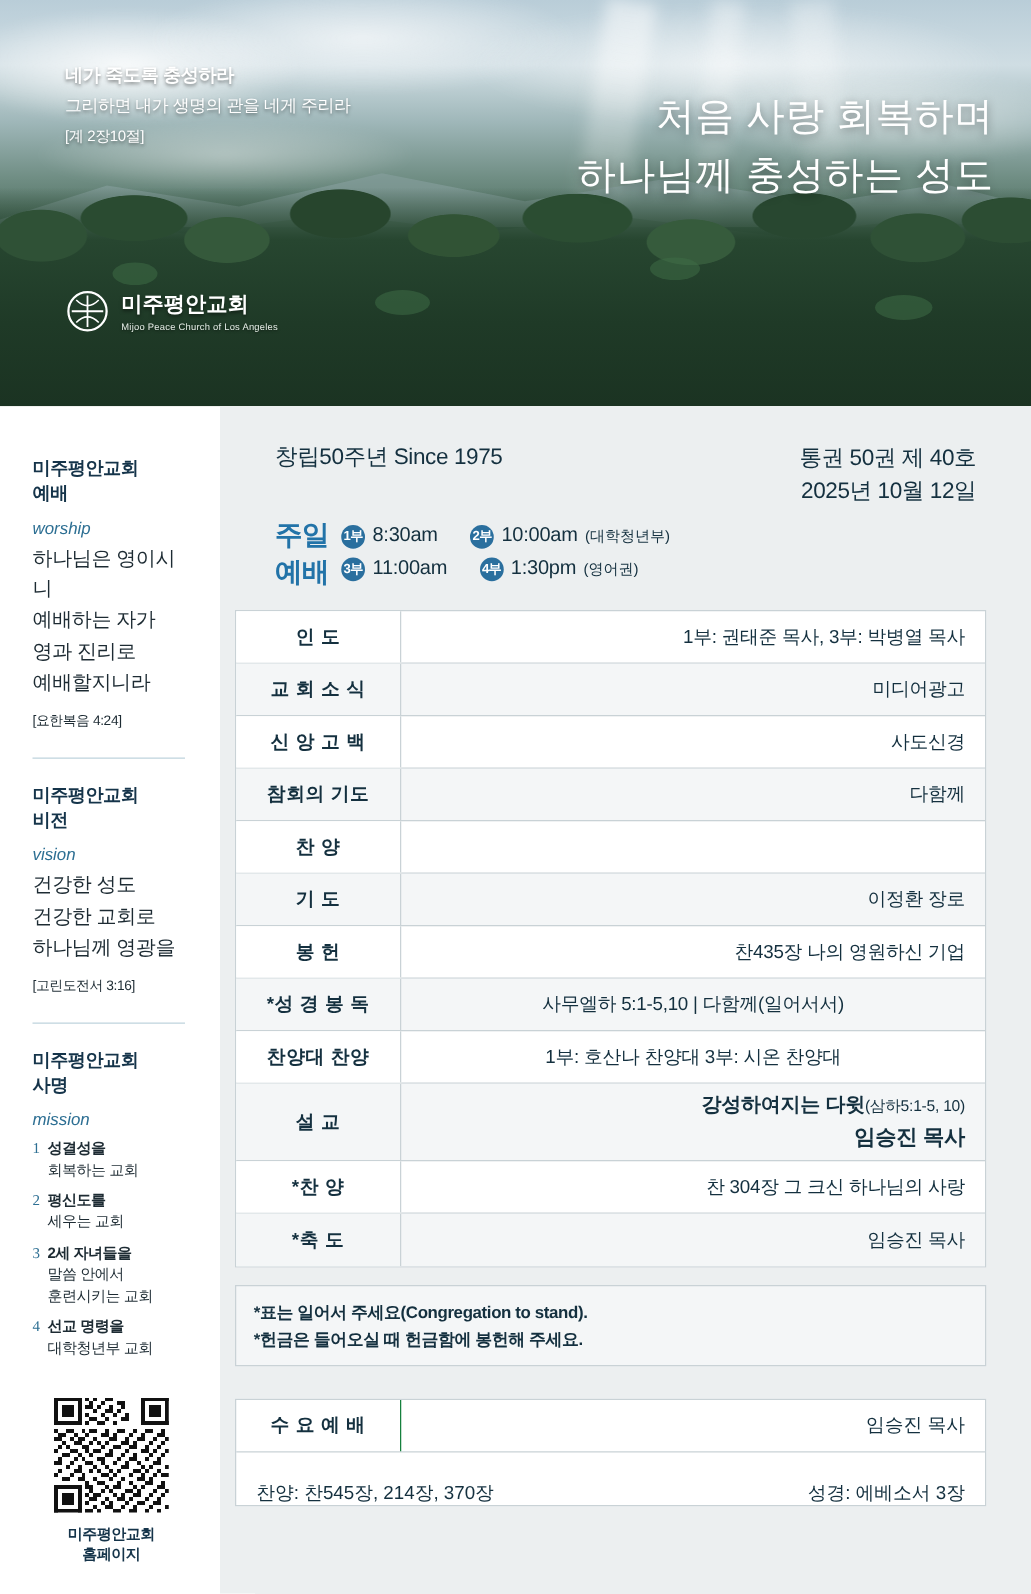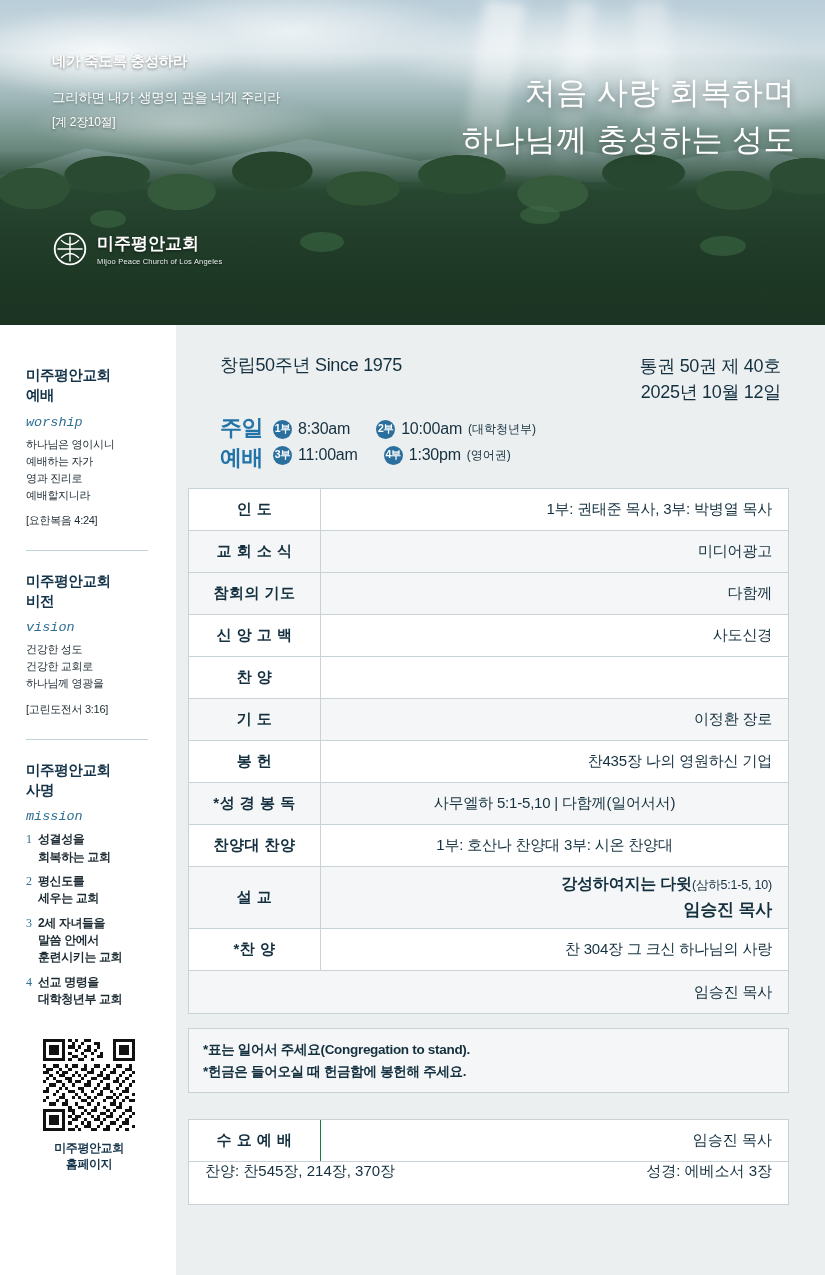--- a/index.html
+++ b/index.html
@@ -53,21 +53,21 @@
   }
   .canopy-speck {
     position:absolute; border-radius:50%; background:#3e6b45; opacity:.55;
   }
 
   .verse {
     position: absolute; left: 52px; top: 52px; color: #ffffff; line-height: 1.35;
     text-shadow: 0 1px 3px rgba(0,0,0,.45);
   }
   .verse .v1 { font-size: 14.5px; font-weight: 700; letter-spacing: -.3px; }
-  .verse .v2 { font-size: 13.5px; font-weight: 400; margin-top: 17px; letter-spacing: -.3px; }
+  .verse .v2 { font-size: 13.5px; font-weight: 400; margin-top: 4px; letter-spacing: -.3px; }
   .verse .v3 { font-size: 12px; font-weight: 400; margin-top: 7px; letter-spacing: -.3px; }
 
   .hero-title {
     position: absolute; right: 30px; top: 70px; text-align: right; color:#ffffff;
     text-shadow: 0 2px 8px rgba(0,0,0,.40);
   }
   .hero-title div { font-size: 31px; font-weight: 400; letter-spacing: .5px; line-height: 1.50; }
 
   .logo {
     position:absolute; left: 52px; bottom: 58px; display:flex; align-items:center; gap:9px;
@@ -76,29 +76,29 @@
   .logo-text .lt1 { color:#fff; font-size:17px; font-weight:700; letter-spacing:0px; text-shadow:0 1px 3px rgba(0,0,0,.5);}
   .logo-text .lt2 { color:#e7efe8; font-size:7.5px; letter-spacing:.2px; margin-top:2px; text-shadow:0 1px 2px rgba(0,0,0,.5);}
 
   
   .body-wrap { position:relative; width:825px; height:950px; background:#ffffff; display:flex; }
 
   
   .sidebar { width: 176px; padding: 40px 0 0 26px; }
   .sb-block { width: 126px; }
   .sb-h { font-size: 14.5px; font-weight: 700; color:#15344a; line-height:1.4; letter-spacing:-.4px; }
-  .sb-sub { font-family:Liberation Mono, monospace; font-style: italic; font-size: 13.5px; color:#2d6f93; margin-top: 9px; }
-  .sb-p { font-size: 11px; color:#1d2b33; line-height: 1.55; margin-top: 6px; letter-spacing:-.3px; }
+  .sb-sub { font-family:Liberation Sans, sans-serif; font-style: italic; font-size: 13.5px; color:#2d6f93; margin-top: 9px; }
+  .sb-p { font-size: 16px; color:#1d2b33; line-height: 1.55; margin-top: 6px; letter-spacing:-.3px; }
   .sb-ref { font-size: 11px; color:#1d2b33; margin-top: 9px; letter-spacing:-.3px;}
   .sb-div { width: 122px; height: 1px; background: #bfd3dd; margin: 22px 0 20px 0; }
   .mission-list { margin-top: 7px; }
   .mi { display:flex; gap:6px; margin-bottom: 7px; }
   .mi-num { font-family:"Liberation Serif", serif; color:#2d6f93; font-size: 12px; line-height:1.45; }
   .mi-txt { font-size: 12px; color:#1d2b33; line-height:1.45; letter-spacing:-.4px; font-weight:600;}
-  .mi-txt .thin { font-weight:700; }
+  .mi-txt .thin { font-weight:400; }
 
   .qr-wrap { margin-top: 30px; width: 126px; display:flex; flex-direction:column; align-items:center; }
   .qr { width: 92px; height: 92px; }
   .qr-cap { margin-top: 9px; text-align:center; font-size: 12px; font-weight:700; color:#15344a; line-height:1.35; letter-spacing:-.4px;}
 
   
   .main { width: 649px; background:#eceff0; padding: 28px 36px 0 12px; }
 
   .topbar { display:flex; justify-content:space-between; align-items:flex-start; padding: 0 8px 0 32px; }
   .anniv { font-size: 18px; color:#14303f; font-weight:400; letter-spacing:-.3px; }
@@ -145,21 +145,21 @@
   }
 
   .wed { margin-top: 26px; border:1px solid #c9d2d6; background:#fff; }
   .wrow { display:flex; border-bottom:1px solid #c9d2d6; min-height: 42px; }
   .wrow:last-child { border-bottom:none; }
   .wcell-l {
     width:132px; flex:0 0 132px; display:flex; align-items:center; justify-content:center;
     font-size:15px; font-weight:600; color:#14303f; letter-spacing:.5px; border-right:1px solid #15803d;
   }
   .wcell-r { flex:1; display:flex; align-items:center; justify-content:flex-end; padding:0 16px; font-size:15px; color:#14303f;}
-  .wsplit { display:flex; align-items:flex-start; min-height:42px; padding: 0 16px; justify-content:space-between;gap:39px; }
+  .wsplit { display:flex; align-items:flex-end; min-height:42px; padding: 0 16px; justify-content:space-between;gap:39px; }
   .wsplit div { font-size:15px; color:#14303f; }
 </style>
 </head>
 <body>
 
 <div class="page">
 
   <div class="hero">
     <div class="cloud" style="left:-40px;  top:8px;   width:280px; height:90px;"></div>
     <div class="cloud" style="left:120px;  top:-12px; width:340px; height:86px; opacity:.8"></div>
@@ -521,27 +521,27 @@
       <div class="order">
 
         <div class="orow">
           <div class="ocell-l">인        도</div>
           <div class="ocell-r">1부: 권태준 목사, 3부: 박병열 목사</div>
         </div>
         <div class="orow alt">
           <div class="ocell-l">교 회 소 식</div>
           <div class="ocell-r">미디어광고</div>
         </div>
+        <div class="orow">
+          <div class="ocell-l">신 앙 고 백</div>
+          <div class="ocell-r">사도신경</div>
+        </div>
         <div class="orow alt">
           <div class="ocell-l">참회의 기도</div>
           <div class="ocell-r">다함께</div>
-        </div>
-        <div class="orow">
-          <div class="ocell-l">신 앙 고 백</div>
-          <div class="ocell-r">사도신경</div>
         </div>
         <div class="orow">
           <div class="ocell-l">찬        양</div>
         </div>
         <div class="orow alt">
           <div class="ocell-l">기        도</div>
           <div class="ocell-r">이정환 장로</div>
         </div>
         <div class="orow">
           <div class="ocell-l">봉        헌</div>
@@ -564,20 +564,21 @@
             </div>
             <div class="s2">임승진 목사</div>
           </div>
         </div>
 
         <div class="orow">
           <div class="ocell-l">*찬        양</div>
           <div class="ocell-r">찬 304장 그 크신 하나님의 사랑</div>
         </div>
         <div class="orow alt">
+          <div class="ocell-l">*축        도</div>
           <div class="ocell-r">임승진 목사</div>
         </div>
       </div>
 
       <div class="notes">
         <div>*표는 일어서 주세요(Congregation to stand).</div>
         <div>*헌금은 들어오실 때 헌금함에 봉헌해 주세요.</div>
       </div>
 
       <div class="wed">

